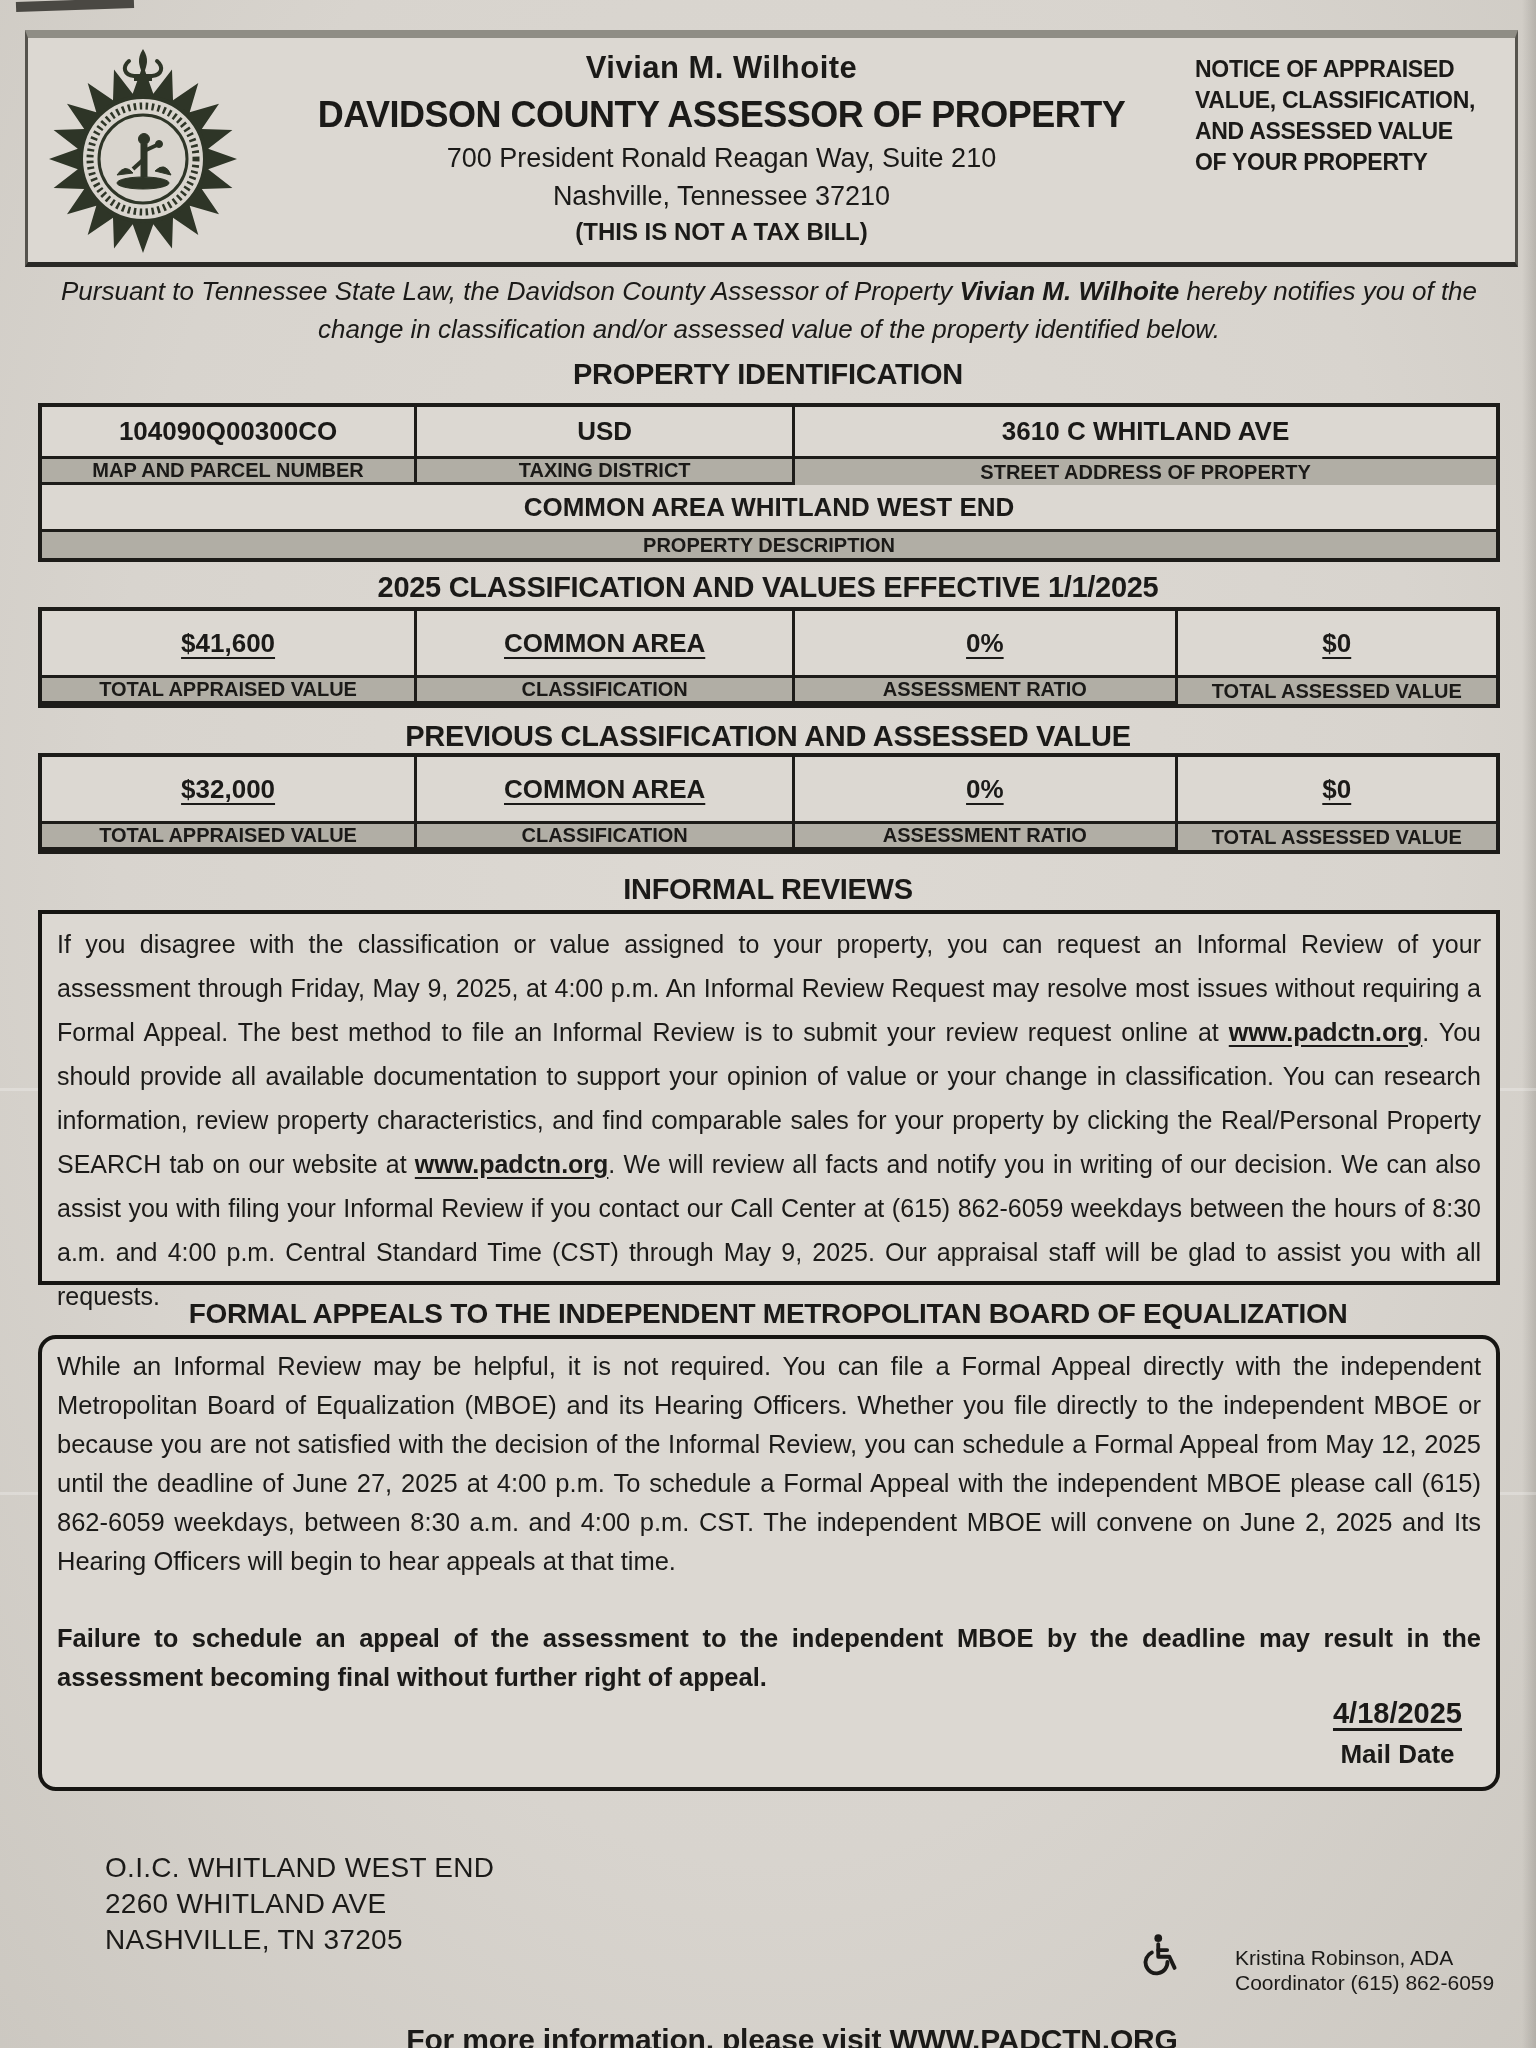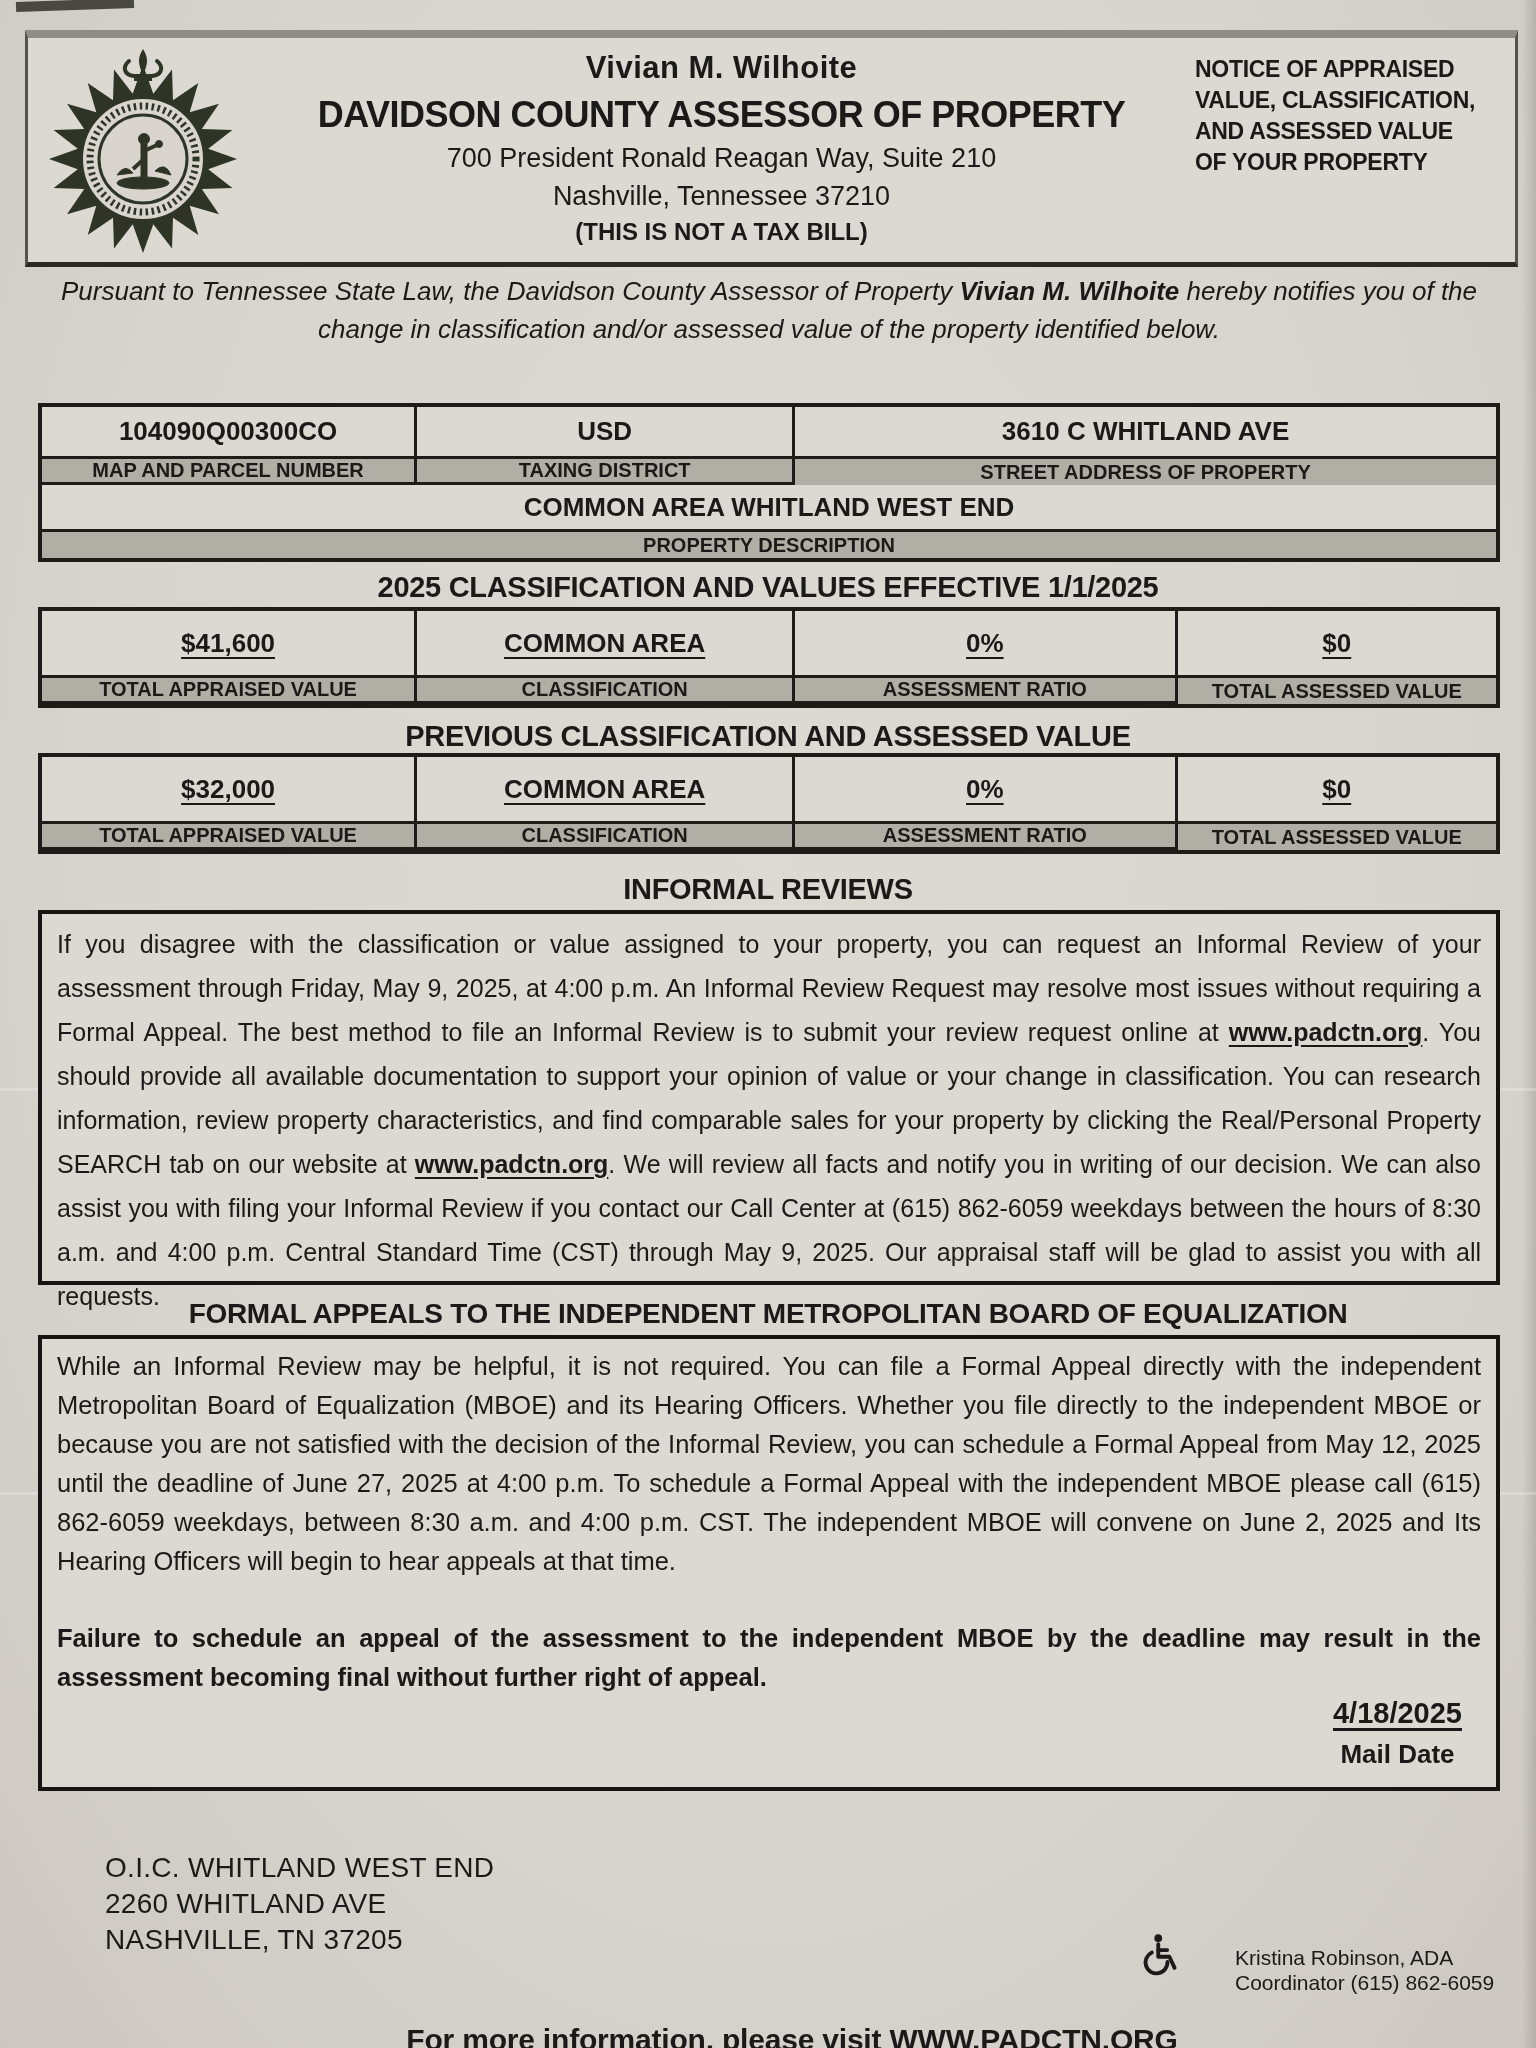--- a/index.html
+++ b/index.html
@@ -70,21 +70,21 @@
   .r-lab:last-child{border-bottom:none;}
   .r-val2{height:44px;}
   .r-valbig{height:64px;}
 
   
   .textbox{
     position:absolute;left:38px;width:1462px;border:4px solid #161512;background:#dcd8d2;
     box-sizing:border-box;padding:8px 15px;text-align:justify;
   }
   .informal{top:910px;height:375px;font-size:25px;line-height:44px;}
-  .formal{top:1335px;height:456px;font-size:25.5px;line-height:39px;}
+  .formal{top:1335px;height:456px;font-size:25.5px;line-height:39px;border-radius:18px;}
   .textbox p{margin:0;}
   .weblink{font-weight:bold;text-decoration:underline;text-underline-offset:4px;}
   .warn{margin-top:38px !important;font-weight:bold;}
 
   
   .maildate{position:absolute;right:74px;top:1697px;text-align:center;}
   .maildate .date{font-size:29px;font-weight:bold;text-decoration:underline;text-underline-offset:5px;text-decoration-thickness:3px;}
   .maildate .dlabel{font-size:26px;font-weight:bold;margin-top:9px;}
   .recipient{position:absolute;left:105px;top:1850px;font-size:28px;line-height:36px;letter-spacing:.3px;}
   .ada{position:absolute;left:1138px;top:1933px;display:flex;align-items:flex-start;}
@@ -145,20 +145,21 @@
     <div class="notice-box">
       <div>NOTICE OF APPRAISED</div>
       <div>VALUE, CLASSIFICATION,</div>
       <div>AND ASSESSED VALUE</div>
       <div>OF YOUR PROPERTY</div>
     </div>
   </header>
 
   <p class="pursuant"><span>Pursuant to Tennessee State Law, the Davidson County Assessor of Property </span><span class="name">Vivian M. Wilhoite</span><span> hereby notifies you of the change in classification and/or assessed value of the property identified below.</span></p>
 
+  <h2 class="sec h-prop">PROPERTY IDENTIFICATION</h2>
   <div class="tbl t-prop">
     <div class="row">
       <div class="cell c1 val r-val">104090Q00300CO</div>
       <div class="cell c2 val r-val">USD</div>
       <div class="cell c3 val r-val">3610 C WHITLAND AVE</div>
     </div>
     <div class="row">
       <div class="cell c1 lab r-lab">MAP AND PARCEL NUMBER</div>
       <div class="cell c2 lab r-lab">TAXING DISTRICT</div>
       <div class="cell c3 lab r-lab">STREET ADDRESS OF PROPERTY</div>

